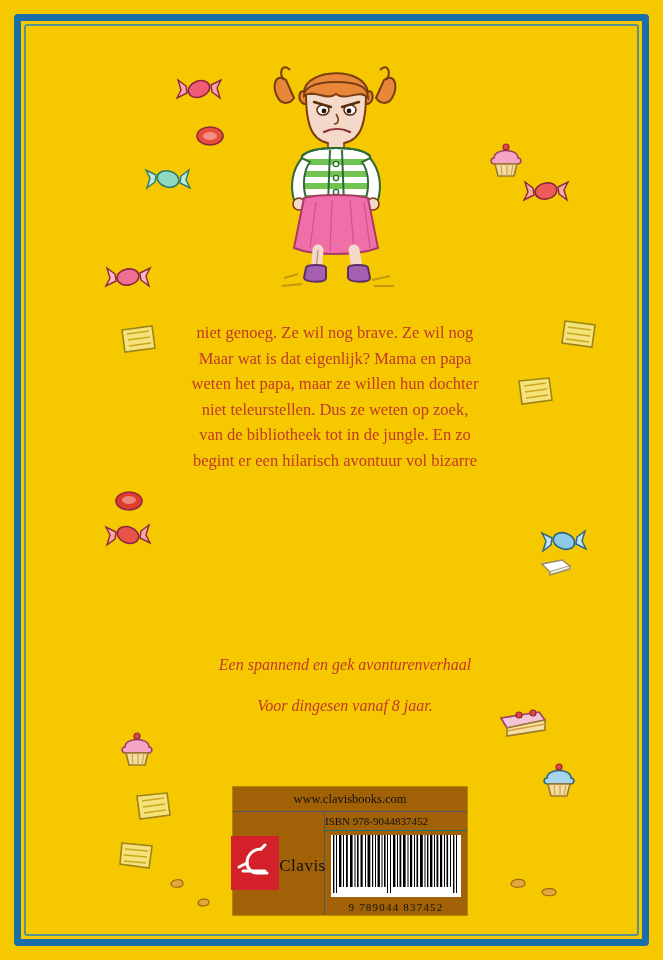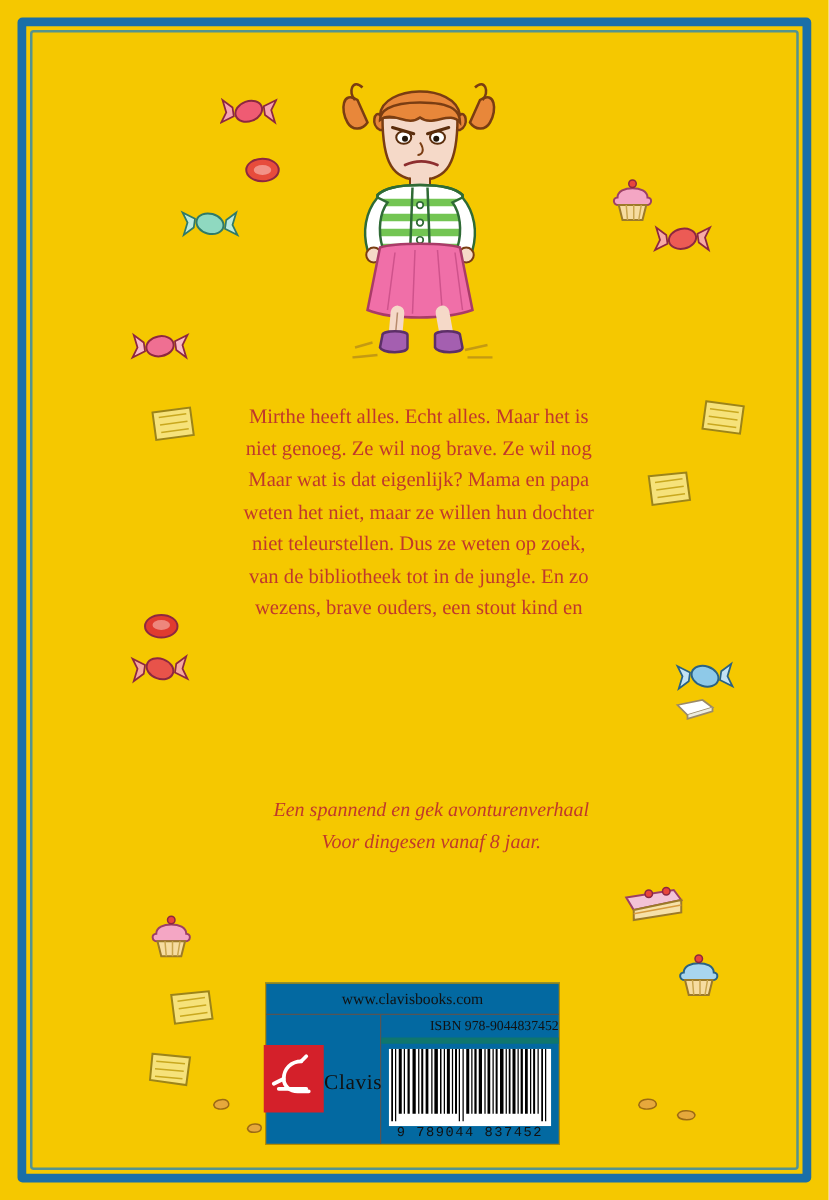--- a/index.html
+++ b/index.html
@@ -67,30 +67,30 @@
     position: absolute;
     left: 180px;
     top: 636px;
     width: 330px;
     text-align: center;
     color: #c0392b;
     font-style: italic;
     font-size: 16px;
     line-height: 25px;
   }
-  .tagline p { margin: 0; }
+  .tagline p { margin: 16px; }
 
   
   .bottom-block {
     position: absolute;
-    left: 212px;
+    left: 232px;
     top: 786px;
     width: 236px;
     height: 130px;
-    background: #0369a1;
+    background: #a16207;
     border: 1px solid #b38b00;
     box-sizing: border-box;
     display: flex;
     flex-direction: column;
   }
   .website {
     height: 24px;
     line-height: 24px;
     text-align: center;
     font-size: 12.5px;
@@ -127,34 +127,34 @@
   }
   .barcode-box {
     flex: 1;
     display: flex;
     flex-direction: column;
     box-sizing: border-box;
   }
   .isbn {
     height: 18px;
     line-height: 18px;
-    text-align: right;
+    text-align: left;
     font-size: 11px;
     color: #111;
-    border-bottom: 5px solid #0f766e;
+    border-bottom: 1px solid #0f766e;
   }
   .bars {
     flex: 1;
     padding: 4px 6px 0 6px;
     box-sizing: border-box;
   }
   .bars svg { display:block; width:100%; height: 62px; }
   .barcode-digits {
     text-align: center;
-    font-family: Liberation Mono, monospace;
+    font-family: Liberation Serif, serif;
     font-size: 11px;
     letter-spacing: 1.2px;
     color: #111;
     padding-bottom: 2px;
   }
 </style>
 </head>
 <body>
 
 <div class="page">
@@ -399,27 +399,26 @@
       <path d="M3 8 C4 2 16 2 17 7 C18 12 4 13 3 8 Z" fill="#e6a83c" stroke="#9c6a14" stroke-width="1.2"></path>
     </svg>
   </div>
   <div class="sweet" style="left:540px; top:886px;">
     <svg viewBox="0 0 18 12" width="18" height="12" xmlns="http://www.w3.org/2000/svg">
       <path d="M2 6 C4 1 15 2 16 6 C16 11 3 11 2 6 Z" fill="#e6a83c" stroke="#9c6a14" stroke-width="1.2"></path>
     </svg>
   </div>
 
   <div class="blurb">
-    <p>Mirthe heeft alles. Echt alles. Maar het is</p>
     <p>niet genoeg. Ze wil nog brave. Ze wil nog</p>
     <p>Maar wat is dat eigenlijk? Mama en papa</p>
-    <p>weten het niet, maar ze willen hun dochter</p>
+    <p>weten het papa, maar ze willen hun dochter</p>
     <p>niet teleurstellen. Dus ze weten op zoek,</p>
     <p>van de bibliotheek tot in de jungle. En zo</p>
-    <p>wezens, brave ouders, een stout kind en</p>
+    <p>begint er een hilarisch avontuur vol bizarre</p>
   </div>
 
   <div class="tagline">
     <p>Een spannend en gek avonturenverhaal</p>
     <p>Voor dingesen vanaf 8 jaar.</p>
   </div>
 
   <div class="bottom-block">
     <div class="website">www.clavisbooks.com</div>
     <div class="lower">

